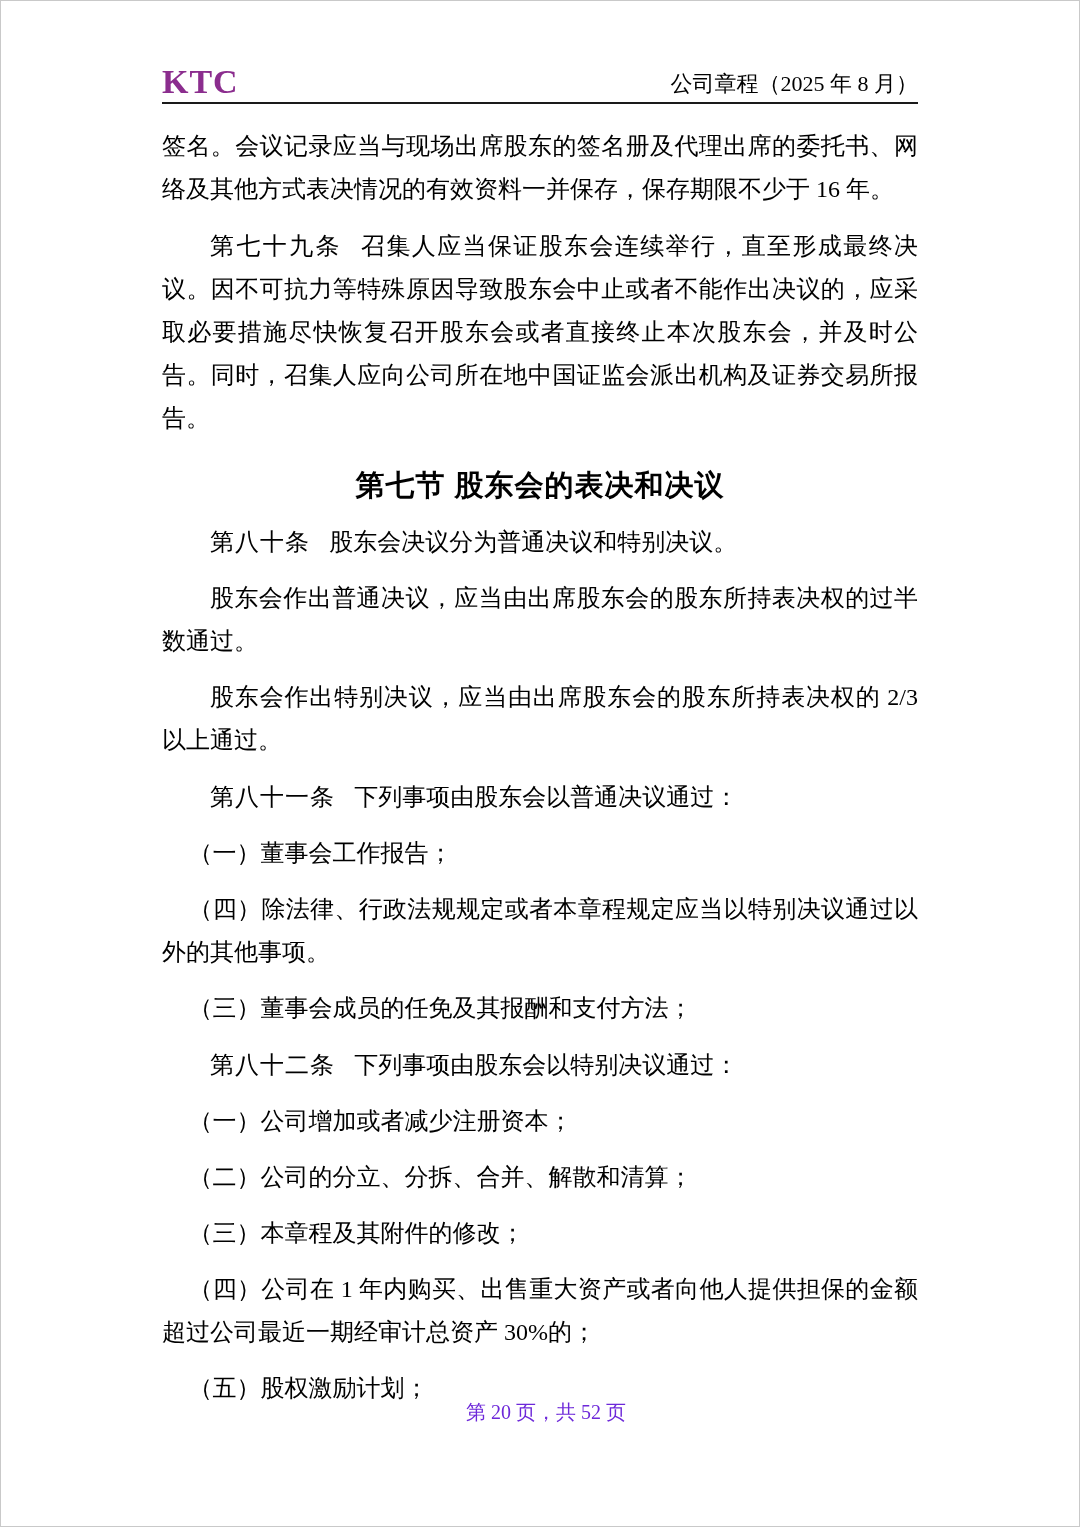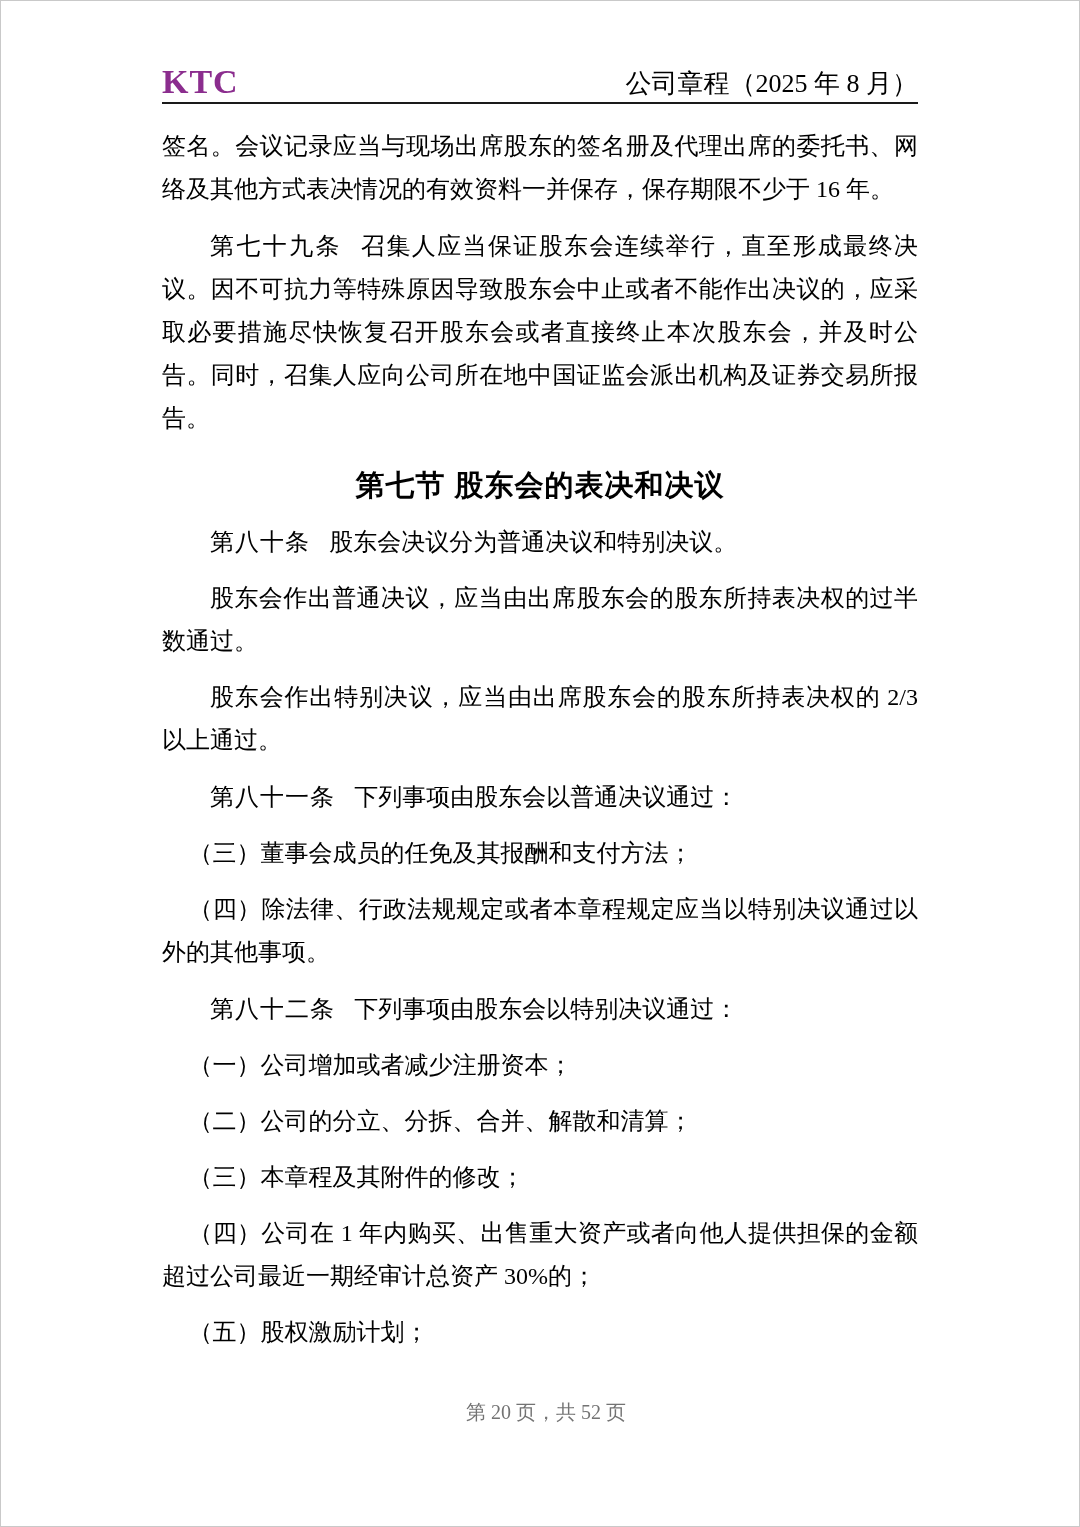--- a/index.html
+++ b/index.html
@@ -29,21 +29,21 @@
   }
   .logo {
     font-family: "Liberation Serif", "DejaVu Serif", serif;
     font-weight: bold;
     font-size: 34px;
     line-height: 34px;
     letter-spacing: 1px;
     color: #8b2d8e;
   }
   .header-title {
-    font-size: 26px;
+    font-size: 22px;
     line-height: 30px;
     white-space: nowrap;
   }
   .doc-body {
     margin-top: 21px;
     font-size: 24px;
     line-height: 43px;
     text-align: justify;
   }
   .doc-body p {
@@ -68,21 +68,21 @@
     margin: 24px 0 13px 0 !important;
     letter-spacing: 1px;
   }
   .page-footer {
     position: absolute;
     left: 0;
     right: 0;
     bottom: 100px;
     text-align: center;
     font-size: 20px;
-    color: #737373;
+    color: #6d28d9;
     margin-left: 12px;
   }
 </style>
 </head>
 <body>
 
 <div class="page" style="border-color: rgb(201, 201, 201);">
 
   <header class="page-header">
     <span class="logo" style="color: rgb(139, 45, 142);">KTC</span>
@@ -98,25 +98,26 @@
     <p class="section-heading">第七节 股东会的表决和决议</p>
 
     <p class="article"><strong class="term">第八十条</strong><span>股东会决议分为普通决议和特别决议。</span></p>
 
     <p class="body-para"><span>股东会作出普通决议，应当由出席股东会的股东所持表决权的过半数通过。</span></p>
 
     <p class="body-para"><span>股东会作出特别决议，应当由出席股东会的股东所持表决权的 2/3 以上通过。</span></p>
 
     <p class="article"><strong class="term">第八十一条</strong><span>下列事项由股东会以普通决议通过：</span></p>
 
+    <p class="list-item"><span>（一）董事会工作报告；</span></p>
 
 
+    <p class="list-item"><span>（四）除法律、行政法规规定或者本章程规定应当以特别决议通过以外的其他事项。</span></p>
+
     <p class="list-item"><span>（三）董事会成员的任免及其报酬和支付方法；</span></p>
-
-    <p class="list-item"><span>（四）除法律、行政法规规定或者本章程规定应当以特别决议通过以外的其他事项。</span></p>
 
     <p class="article"><strong class="term">第八十二条</strong><span>下列事项由股东会以特别决议通过：</span></p>
 
     <p class="list-item"><span>（一）公司增加或者减少注册资本；</span></p>
 
     <p class="list-item"><span>（二）公司的分立、分拆、合并、解散和清算；</span></p>
 
     <p class="list-item"><span>（三）本章程及其附件的修改；</span></p>
 
     <p class="list-item"><span>（四）公司在 1 年内购买、出售重大资产或者向他人提供担保的金额超过公司最近一期经审计总资产 30%的；</span></p>

